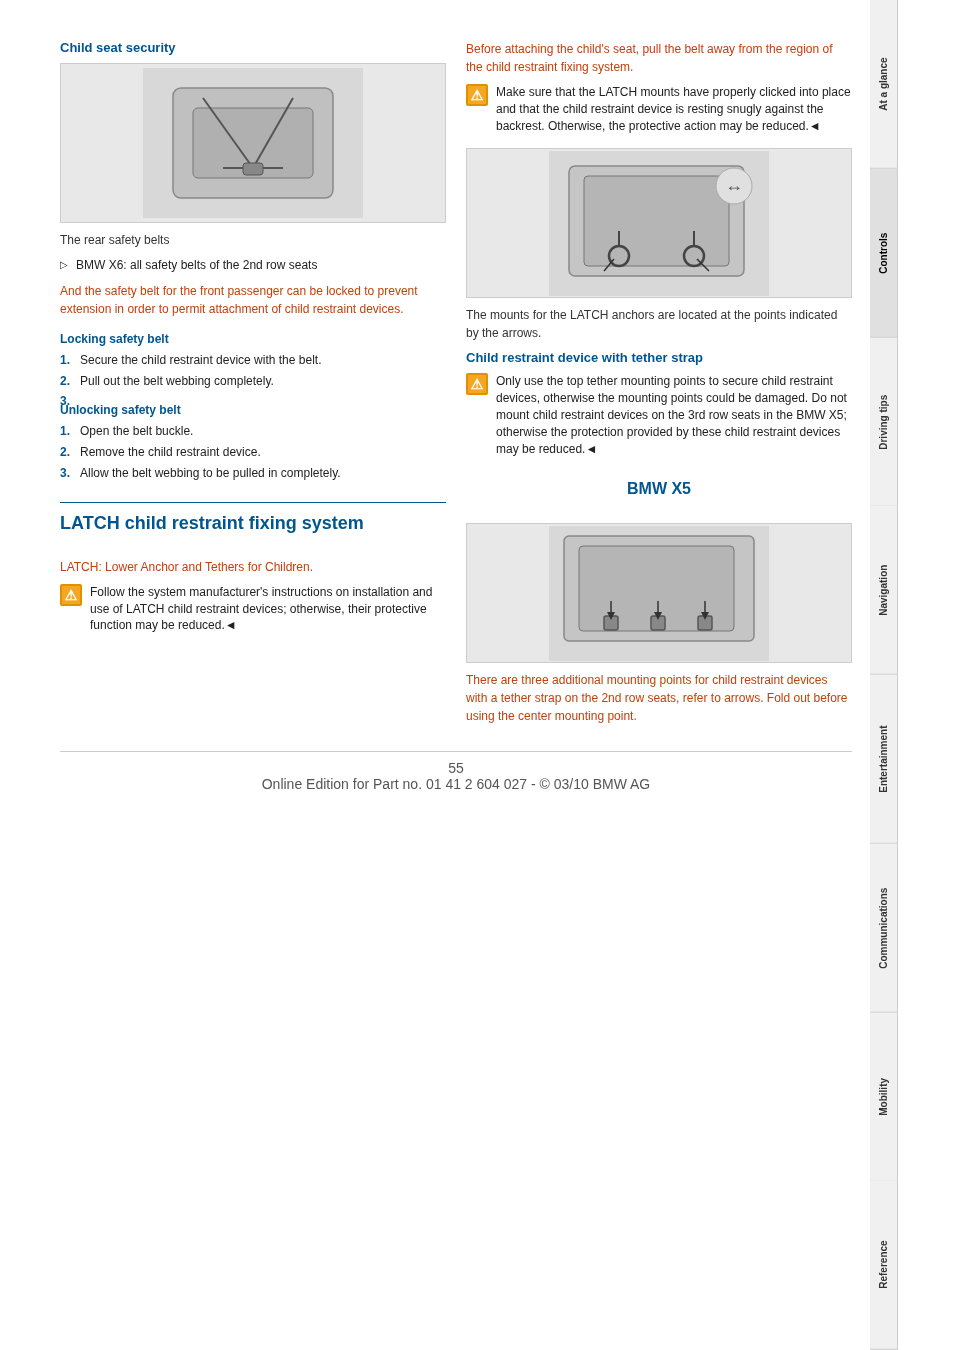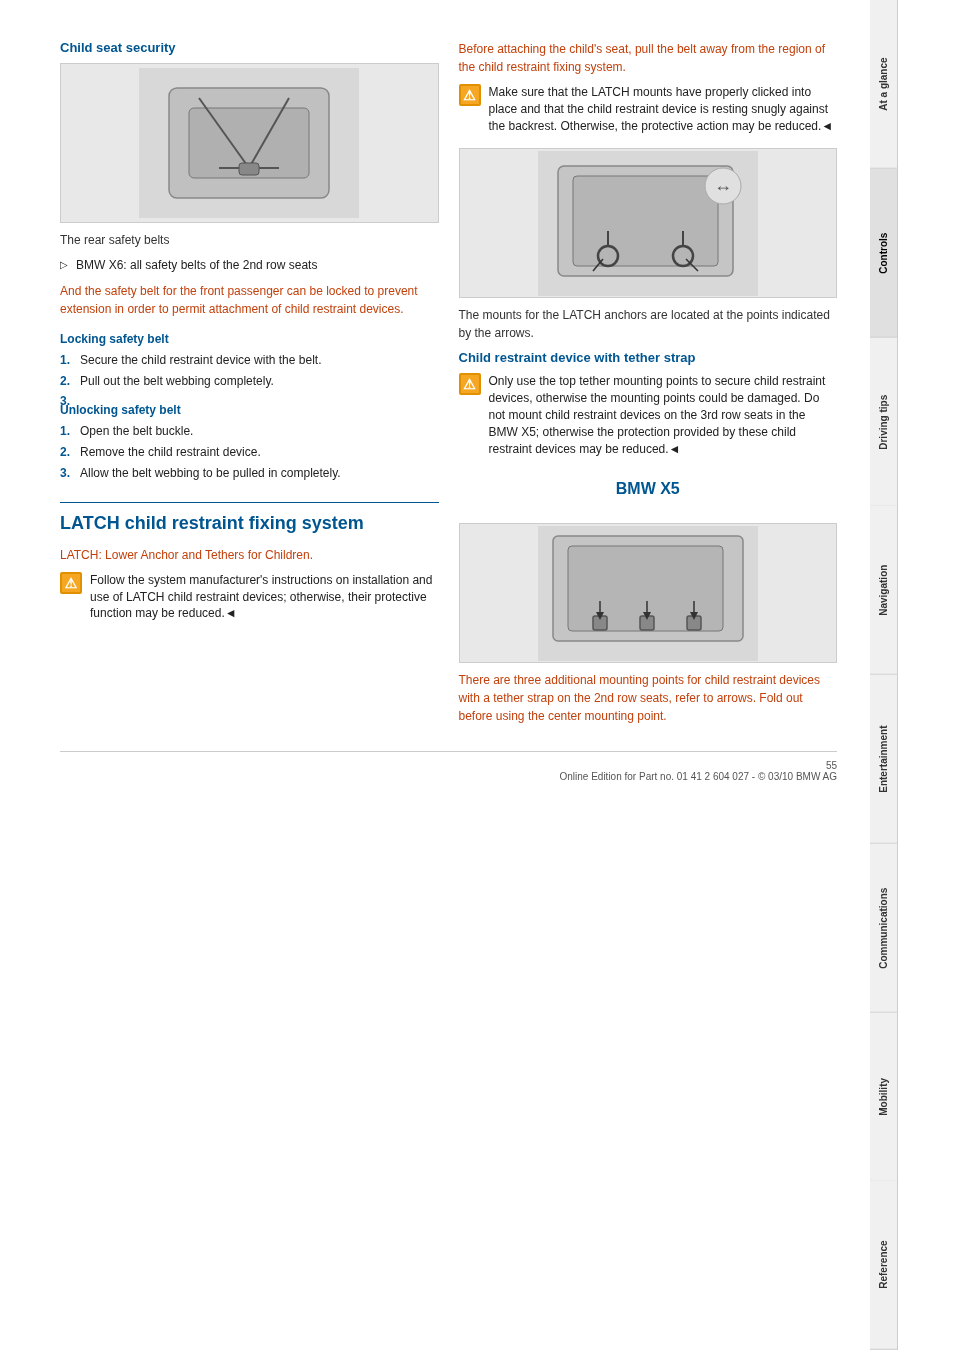--- a/index.html
+++ b/index.html
@@ -11,21 +11,21 @@
       min-height: 1350px;
       position: relative;
     }
     .page-wrapper {
       display: flex;
       width: 954px;
       min-height: 1350px;
     }
     .main-content {
       flex: 1;
-      padding: 40px 33px 40px 60px;
+      padding: 40px 18px 40px 60px;
       max-width: 870px;
     }
     .sidebar {
       width: 28px;
       display: flex;
       flex-direction: column;
       background: #fff;
     }
     .sidebar-tab {
       writing-mode: vertical-rl;
@@ -61,21 +61,21 @@
     h2.section-title {
       font-size: 13px;
       font-weight: bold;
       color: #005691;
       margin-bottom: 8px;
     }
     h2.section-title-large {
       font-size: 18px;
       font-weight: bold;
       color: #005691;
-      margin-bottom: 12px;
+      margin-bottom: 24px;
       border-top: 1px solid #005691;
       padding-top: 10px;
     }
     h3.subsection-title {
       font-size: 12px;
       font-weight: bold;
       color: #005691;
       margin-top: 14px;
       margin-bottom: 6px;
     }
@@ -159,22 +159,22 @@
       font-size: 14px;
       color: #fff;
       border-radius: 2px;
     }
     .warning-text {
       font-size: 12px;
       line-height: 1.4;
       color: #222;
     }
     .footer {
-      text-align: right;
-      font-size: 10px;
+      text-align: center;
+      font-size: 14px;
       color: #555;
       border-top: 1px solid #ccc;
       padding-top: 8px;
       margin-top: 20px;
     }
     .latch-section {
       margin-top: 20px;
     }
     .bmw-x5-label {
       font-size: 16px;

